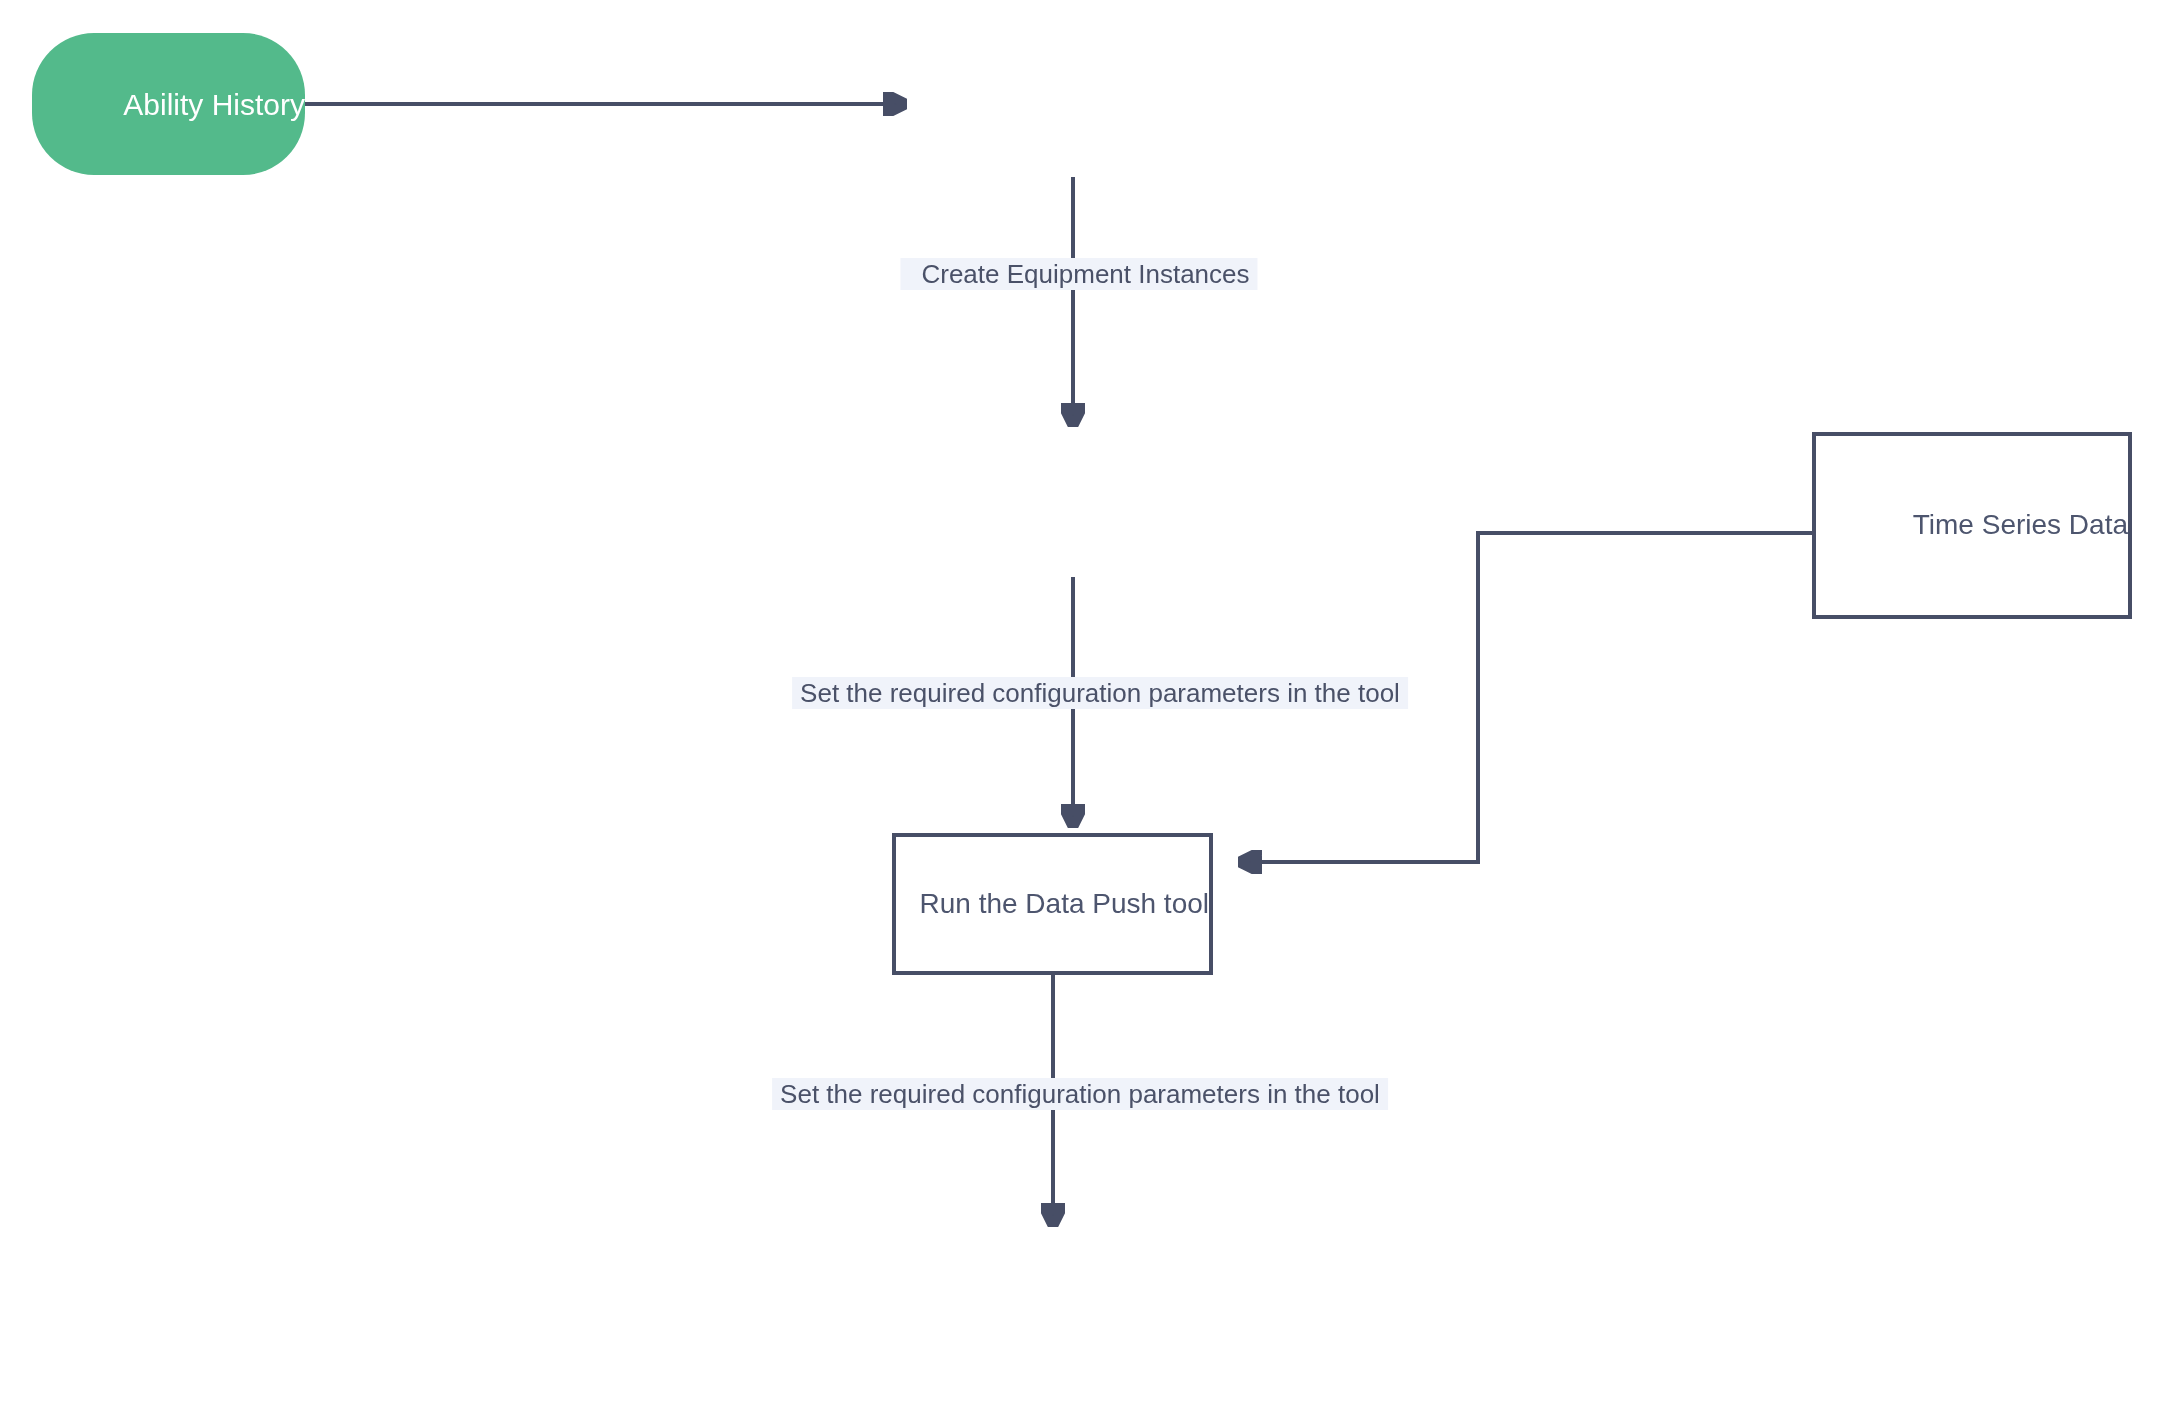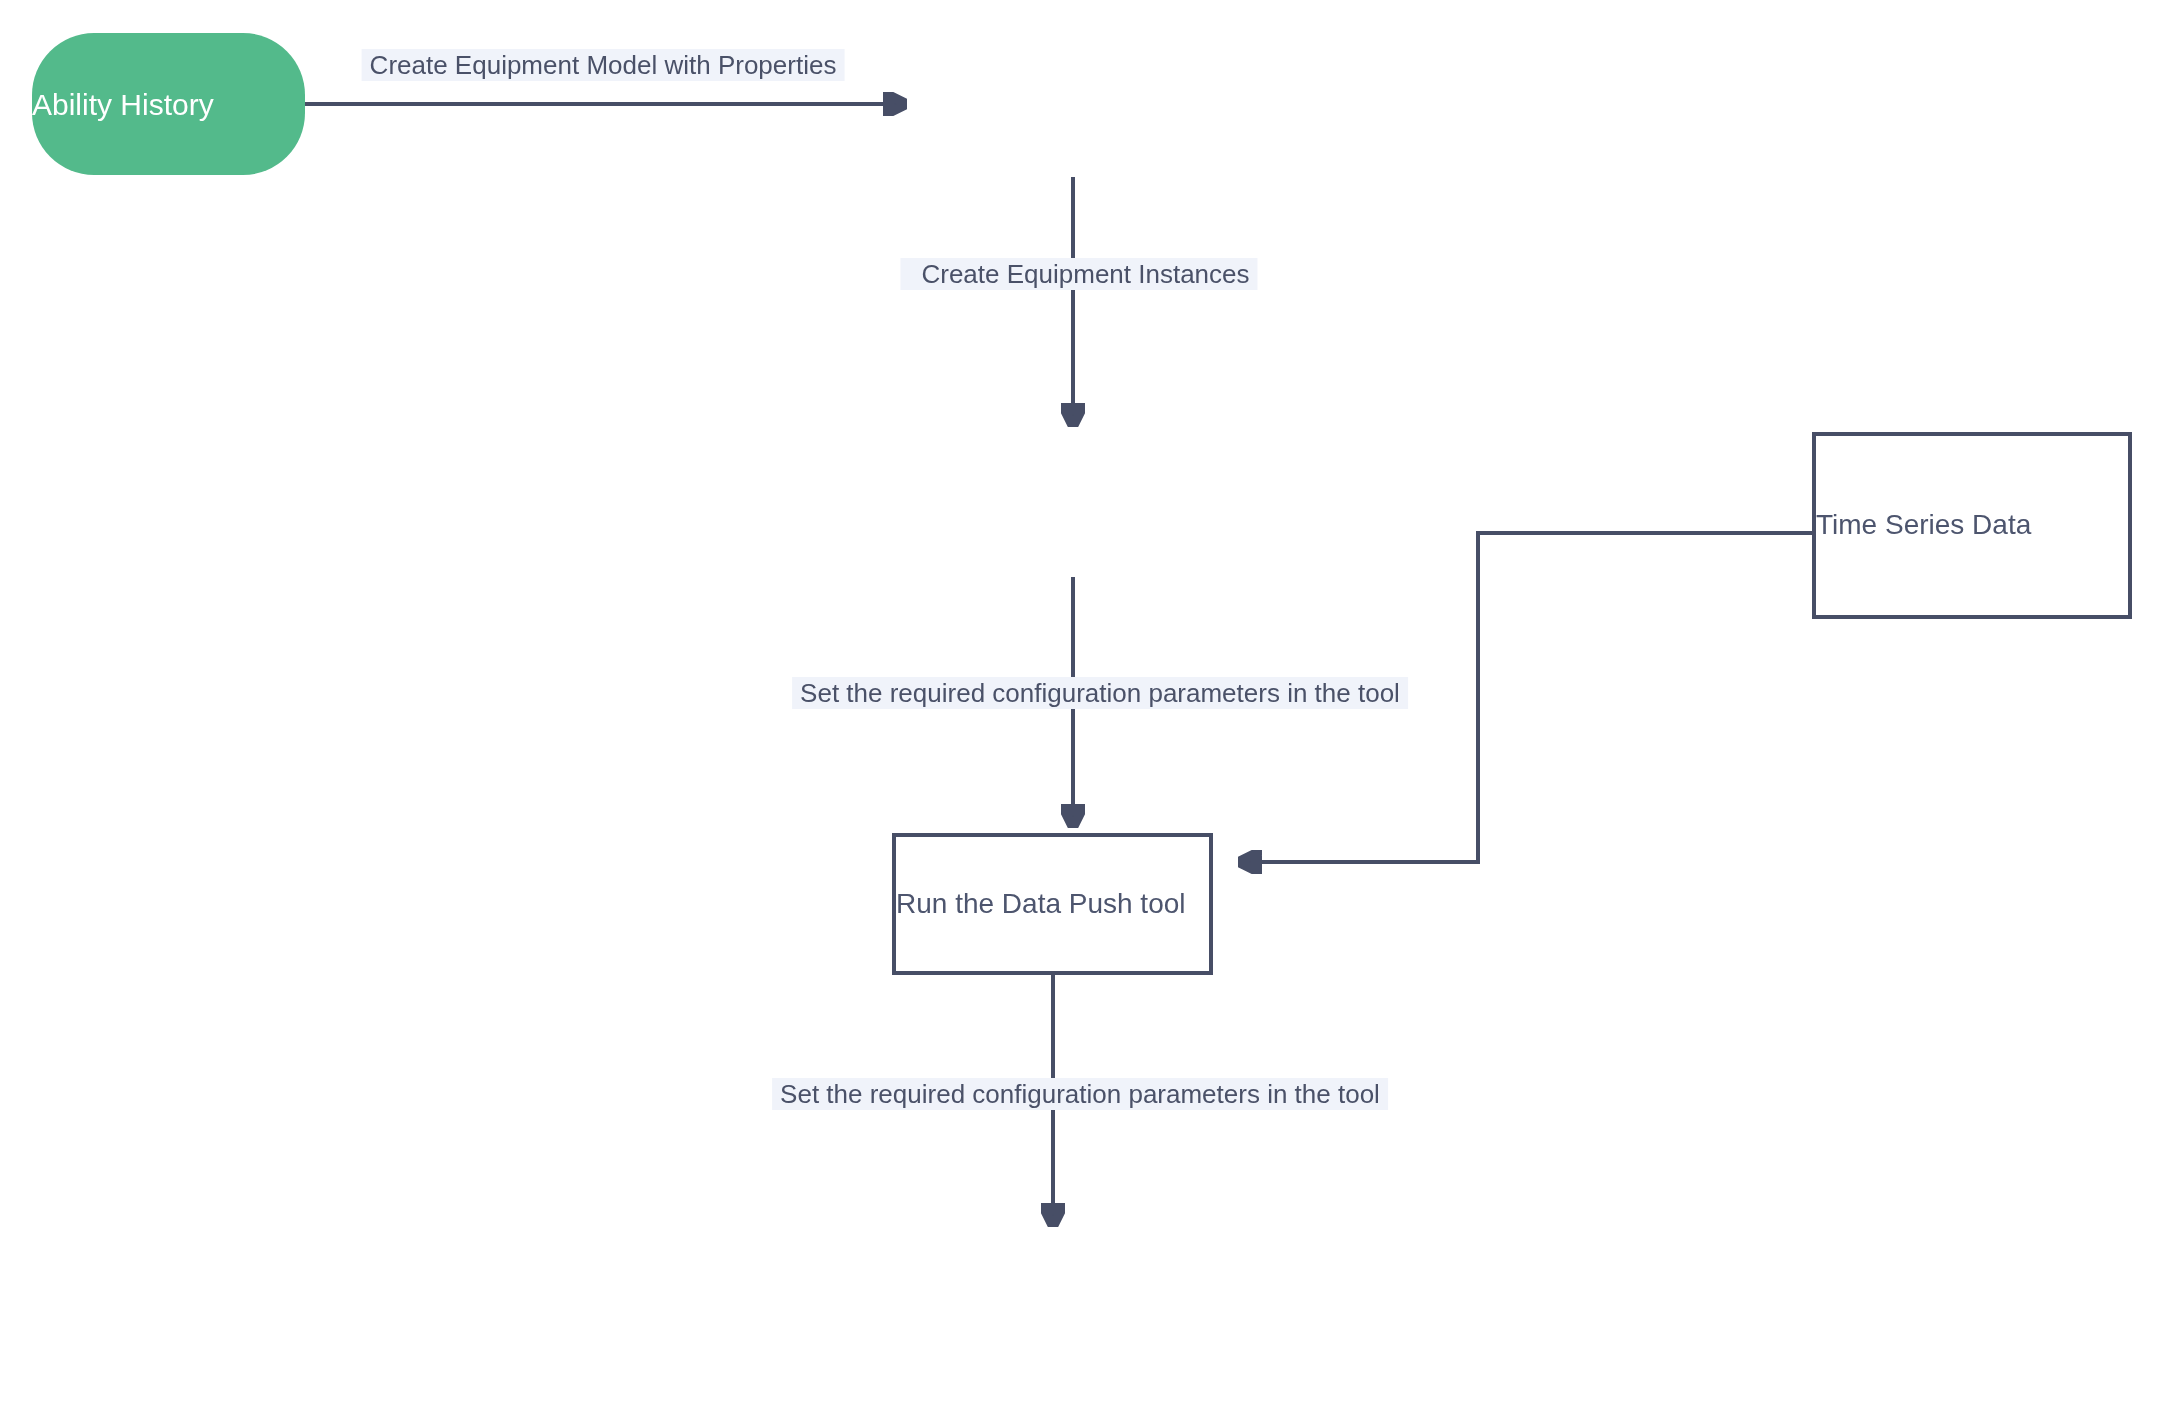--- a/index.html
+++ b/index.html
@@ -29,21 +29,21 @@
   }
   .edges-layer path {
     stroke: var(--node-stroke);
     stroke-width: 4;
     fill: none;
   }
   .node {
     position: absolute;
     display: flex;
     align-items: center;
-    justify-content: flex-start;
+    justify-content: flex-end;
     text-align: center;
     background: var(--background);
     border: 4px solid var(--node-stroke);
     color: var(--node-text);
     font-size: 28px;
     line-height: 1.3;
   }
   .node.pill {
     background: var(--start-fill);
     border: none;
@@ -103,21 +103,20 @@
 
   <div class="node" style="left:1812px; top:432px; width:320px; height:187px;">
     <span class="node-label">Time Series Data</span>
   </div>
 
   <div class="node" style="left:892px; top:833px; width:321px; height:142px;">
     <span class="node-label">Run the Data Push tool</span>
   </div>
 
 
-  <div class="edge-label" style="left:603px; top:49px;">Create Equipment Model with Properties</div>
 
   <div class="edge-label" style="left:1079px; top:258px;padding-left:21px;">Create Equipment Instances</div>
 
   <div class="edge-label" style="left:1100px; top:677px;">Set the required configuration parameters in the tool</div>
 
 
   <div class="edge-label" style="left:1080px; top:1078px;">Set the required configuration parameters in the tool</div>
 
 </div>
 

